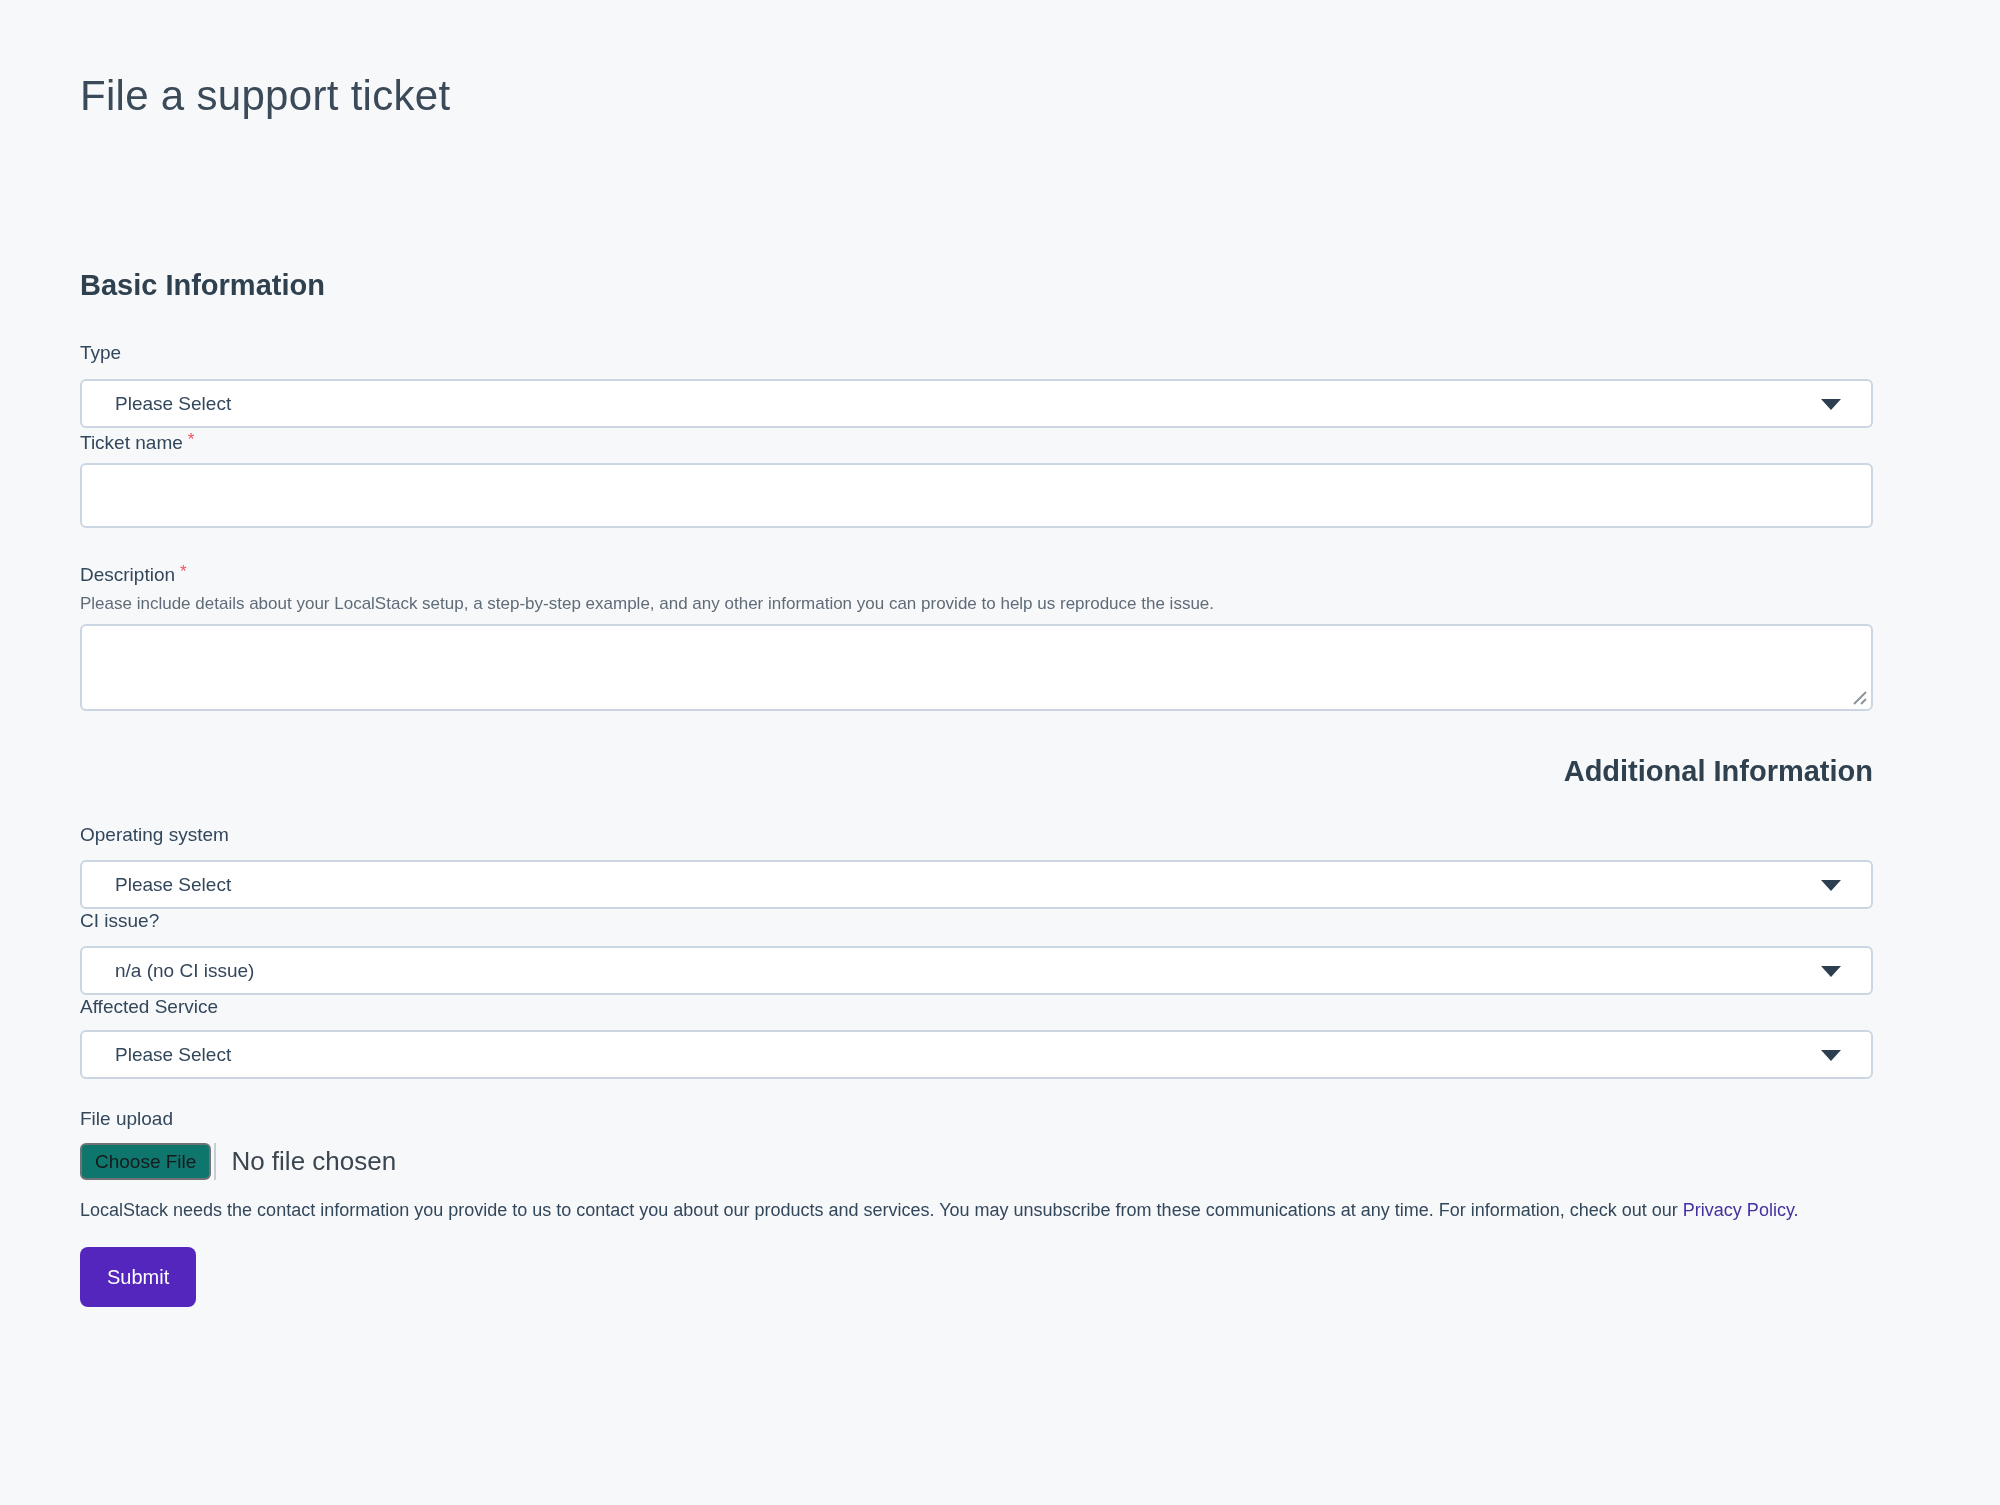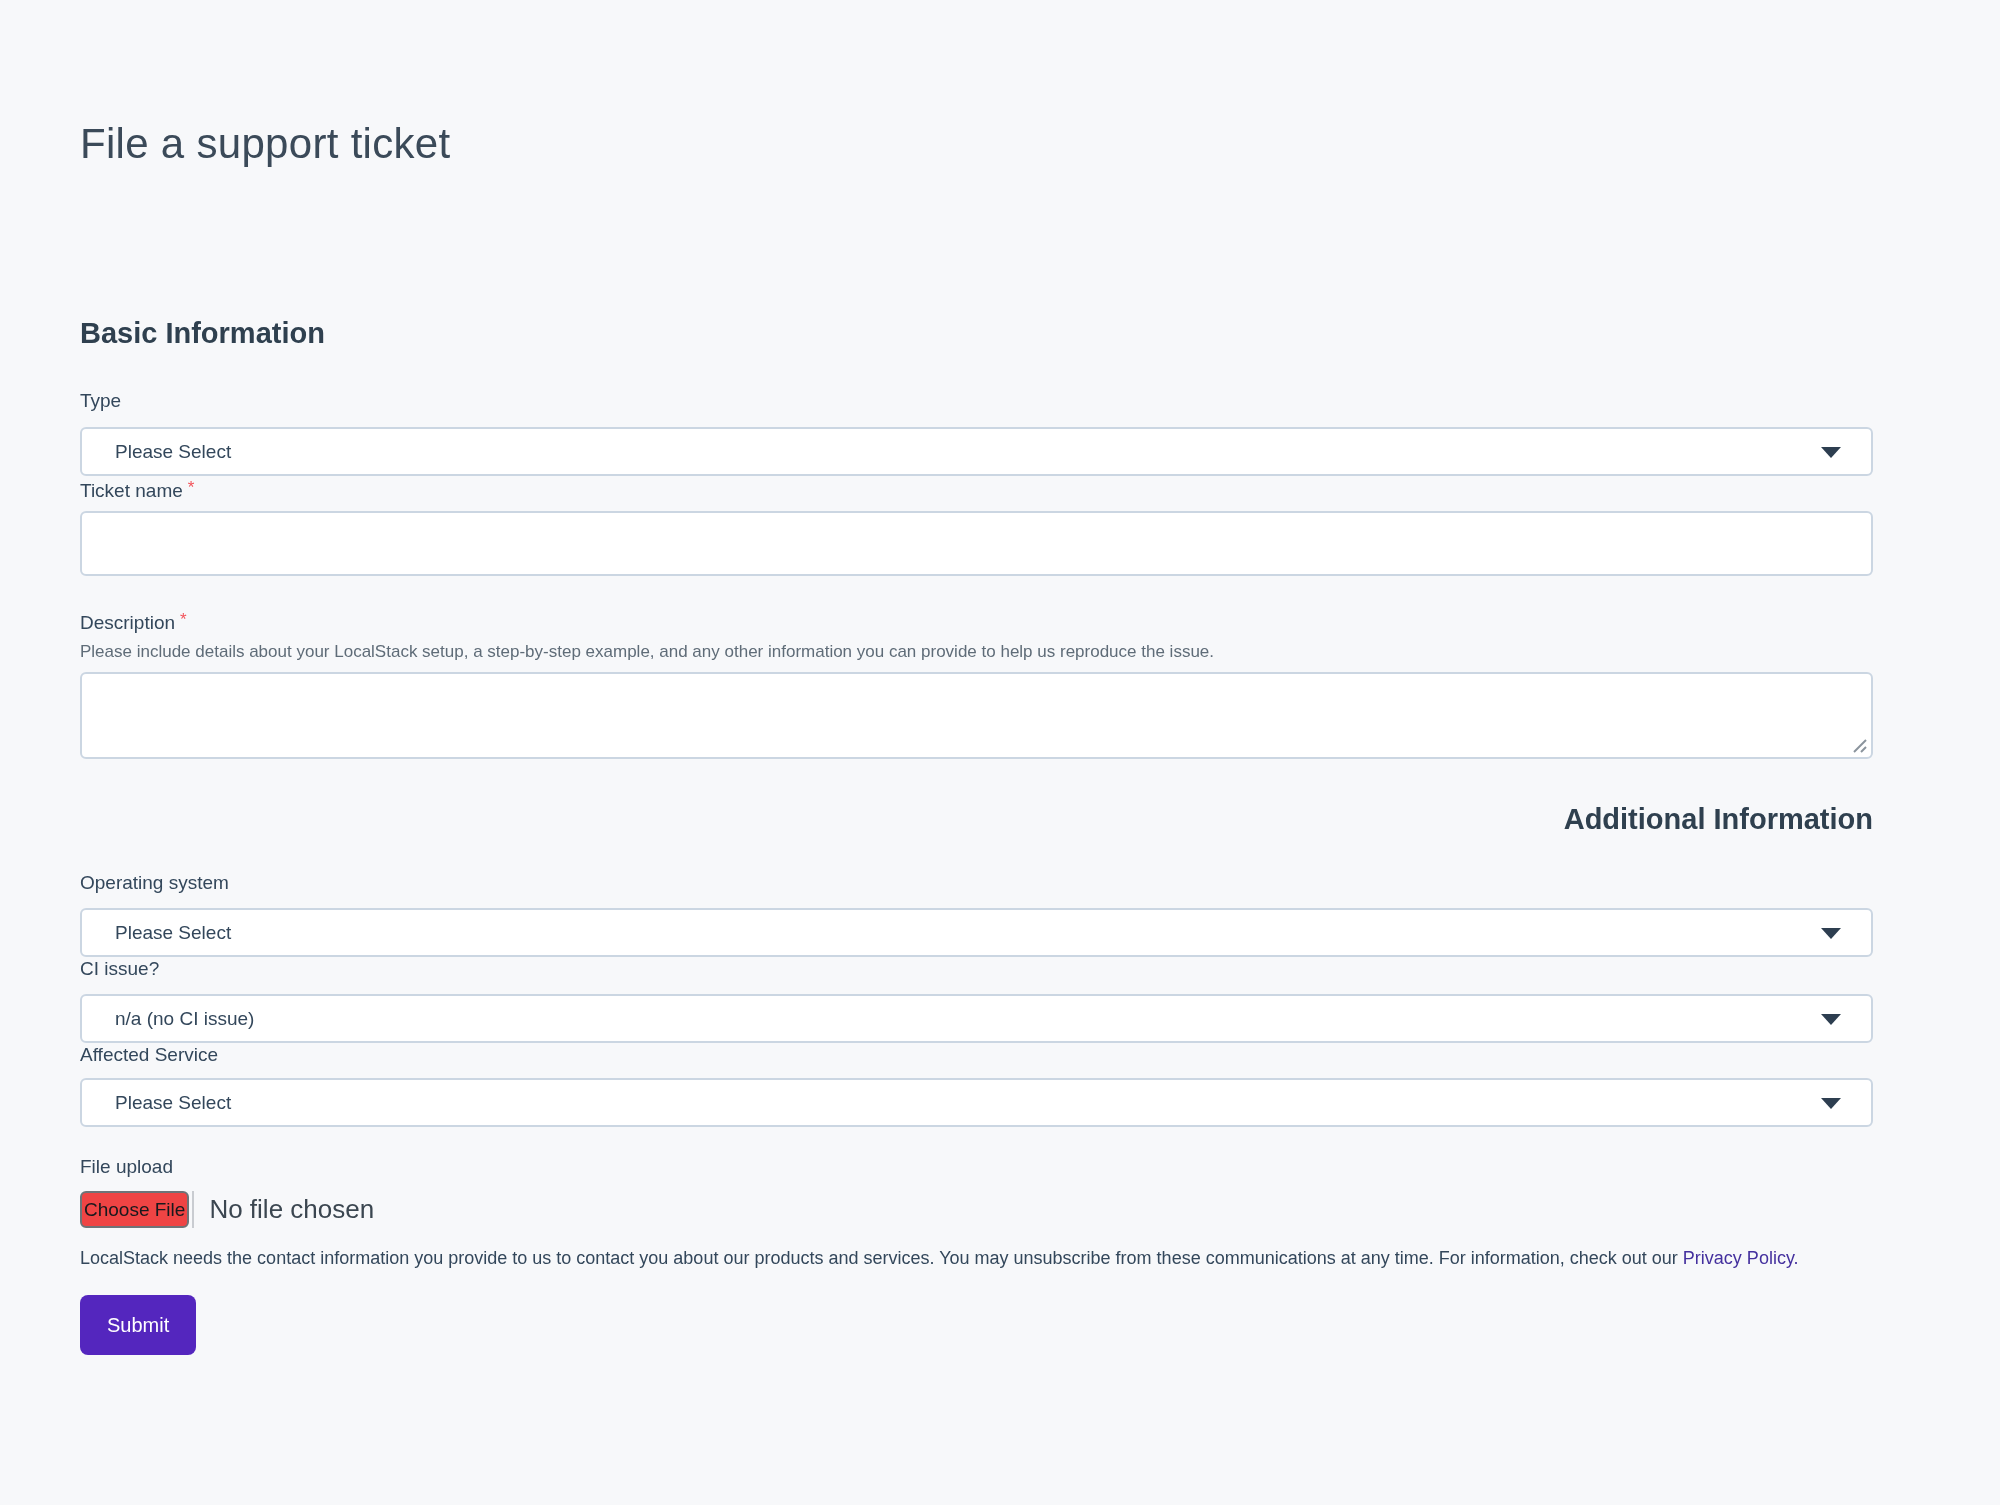--- a/index.html
+++ b/index.html
@@ -7,21 +7,21 @@
   body {
     background: #f7f8fa;
     font-family: "Liberation Sans", sans-serif;
     color: #33475b;
     overflow: hidden;
   }
   .page { width: 2000px; height: 1505px; position: relative; }
   .content { margin-left: 80px; width: 1793px; }
 
   .page-title {
-    padding-top: 120px;
+    padding-top: 72px;
     font-size: 42px;
     font-weight: 400;
     color: #3b4a59;
     line-height: 48px;
     letter-spacing: 0.3px;
   }
   .section-heading {
     font-size: 29px;
     font-weight: 700;
     color: #2f404f;
@@ -115,22 +115,22 @@
   }
 
   .file-row {
     margin-top: 13px;
     display: flex;
     align-items: center;
     height: 37px;
   }
   .file-button {
     height: 37px;
-    padding: 0 2px;
-    background: #ef4444;
+    padding: 0 13px;
+    background: #0f766e;
     border: 2px solid #6f7377;
     border-radius: 6px;
     font-family: "Liberation Sans", sans-serif;
     font-size: 19px;
     color: #17191d;
     cursor: pointer;
   }
   .file-divider {
     width: 2px;
     height: 37px;

